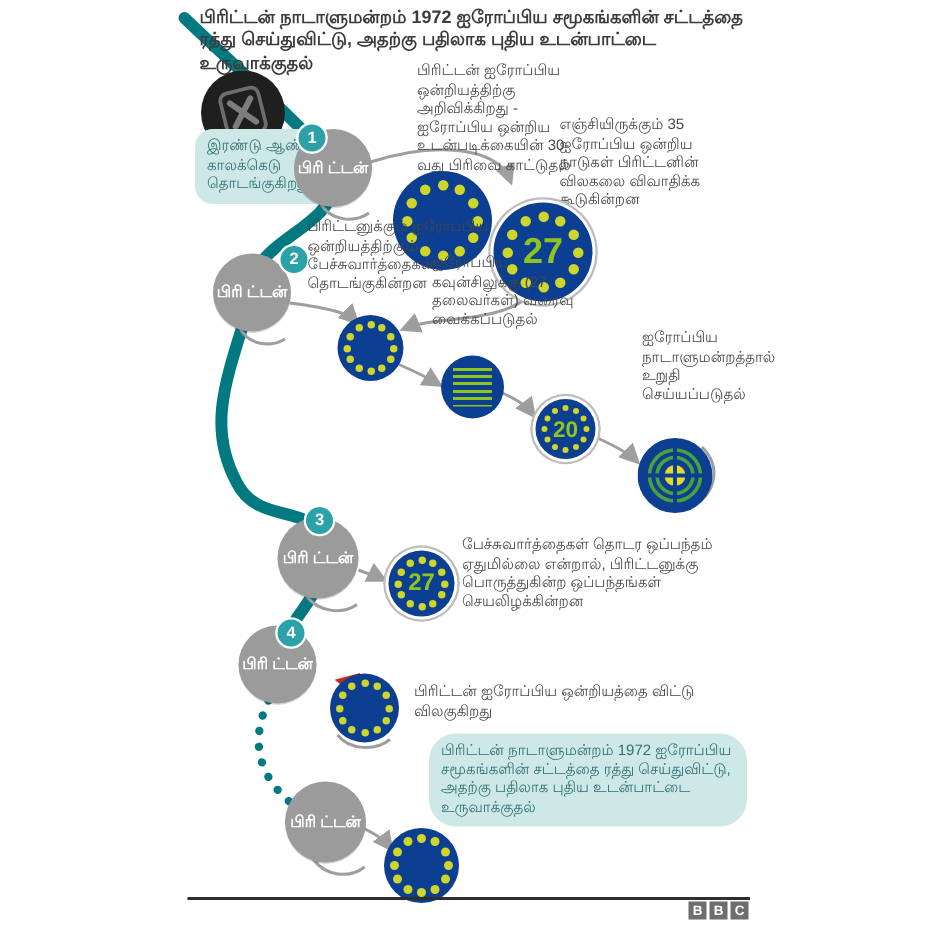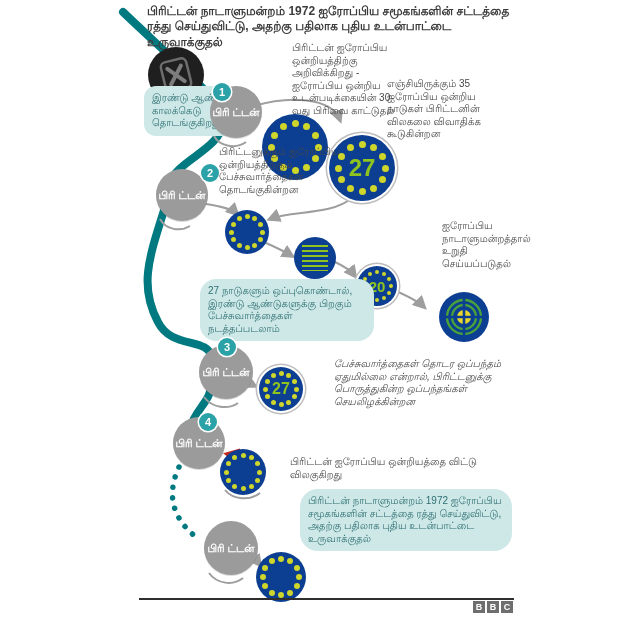--- a/index.html
+++ b/index.html
@@ -1,18 +1,18 @@
 <!DOCTYPE html>
 <html style="--teal: #007a80; --teal-badge: #2ba1a8; --box: #cde8e7; --box-text: #2f6f72; --gray-node: #9b9b9b; --blue: #0c3e92; --star: #cfd62b; --green: #8fc41e; --text: #454545;"><head>
 <meta charset="utf-8">
 <style>
   html,body{margin:0;padding:0;background:#ffffff;}
   .canvas{position:relative;width:624px;height:624px;background:#fff;overflow:hidden;
           font-family:"Liberation Sans","DejaVu Sans",sans-serif;color:var(--text);}
-  .abs{position:absolute;margin-left:14px;}
+  .abs{position:absolute;}
   svg.lines{position:absolute;left:0;top:0;width:624px;height:624px;}
   .title{font-size:12px;font-weight:bold;color:#3c3c3c;line-height:1.28;}
   .note{font-size:10px;color:#474747;line-height:1.25;}
   .tealbox{background:var(--box);border-radius:12px;padding:6px 8px;
            font-size:10px;line-height:1.25;color:var(--box-text);}
   .gnode{background:var(--gray-node);border-radius:50%;display:flex;align-items:center;
          justify-content:center;text-align:center;color:#fff;font-weight:bold;
          font-size:10.5px;line-height:1.15;box-shadow:0 1px 0 rgba(0,0,0,.15);}
   .badge{background:var(--teal-badge);border-radius:50%;color:#fff;font-weight:bold;
          font-size:11px;display:flex;align-items:center;justify-content:center;
@@ -116,20 +116,21 @@
       <span class="star" style="height: 7px; width: 7px; left: 17.62px; top: 50.0768px;"></span>
       <span class="star" style="height: 7px; width: 7px; left: 8.92324px; top: 41.38px;"></span>
       <span class="star" style="height: 7px; width: 7px; left: 5.74px; top: 29.5px;"></span>
       <span class="star" style="height: 7px; width: 7px; left: 8.92324px; top: 17.62px;"></span>
       <span class="star" style="height: 7px; width: 7px; left: 17.62px; top: 8.92324px;"></span>
     </div>
 
   <div class="abs gnode" style="left:142px;top:169px;width:52px;height:52px;">பிரி ட்டன்</div>
   <div class="abs badge" style="left:187px;top:164px;">2</div>
   <div class="abs note" style="left:205px;top:146px;width:124px;">பிரிட்டனுக்கும் ஐரோப்பிய ஒன்றியத்திற்கும் பேச்சுவார்த்தைகள் தொடங்குகின்றன</div>
+  <div class="abs note" style="left:288px;top:170px;width:96px;">ஐரோப்பிய கவுன்சிலுக்கு (27 தலைவர்கள்) வரைவு வைக்கப்படுதல்</div>
   <div class="abs note" style="left:428px;top:220px;width:80px;">ஐரோப்பிய நாடாளுமன்றத்தால் உறுதி செய்யப்படுதல்</div>
 
   <div class="eu eu-stars" style="left:225px;top:210px;width:44px;height:44px;">
       <span class="star" style="height: 5px; width: 5px; left: 19.5px; top: 3.66px;"></span>
       <span class="star" style="height: 5px; width: 5px; left: 27.42px; top: 5.78216px;"></span>
       <span class="star" style="height: 5px; width: 5px; left: 33.2178px; top: 11.58px;"></span>
       <span class="star" style="height: 5px; width: 5px; left: 35.34px; top: 19.5px;"></span>
       <span class="star" style="height: 5px; width: 5px; left: 33.2178px; top: 27.42px;"></span>
       <span class="star" style="height: 5px; width: 5px; left: 27.42px; top: 33.2178px;"></span>
       <span class="star" style="height: 5px; width: 5px; left: 19.5px; top: 35.34px;"></span>
@@ -158,40 +159,39 @@
   <div class="abs" style="left:425px;top:292px;width:50px;height:50px;">
     <svg width="50" height="50" viewBox="0 0 50 50">
       <circle cx="25" cy="25" r="25" fill="#0c3e92"></circle>
       <circle cx="25" cy="25" r="17" fill="none" stroke="#4aa23a" stroke-width="2.4"></circle>
       <circle cx="25" cy="25" r="12" fill="none" stroke="#4aa23a" stroke-width="2.4"></circle>
       <circle cx="25" cy="25" r="7" fill="#e8d82a"></circle>
       <path d="M25,4 V46 M4,25 H46" stroke="#0c3e92" stroke-width="2.6"></path>
     </svg>
   </div>
 
-  <div class="abs tealbox" style="left:186px;top:279px;width:158px;border-radius:16px;">27 நாடுகளும் ஒப்புகொண்டால், இரண்டு ஆண்டுகளுக்கு பிறகும் பேச்சுவார்த்தைகள் நடத்தப்படலாம்</div>
 
   <div class="abs gnode" style="left:185px;top:345px;width:54px;height:54px;">பிரி ட்டன்</div>
   <div class="abs badge" style="left:204px;top:338px;">3</div>
   <div class="eu eu-stars halo" style="left:259px;top:367px;width:44px;height:44px;">
     <span class="eunum" style="font-size:16px;">27</span>
   <span class="star" style="height: 5px; width: 5px; left: 19.5px; top: 3.66px;"></span>
       <span class="star" style="height: 5px; width: 5px; left: 27.42px; top: 5.78216px;"></span>
       <span class="star" style="height: 5px; width: 5px; left: 33.2178px; top: 11.58px;"></span>
       <span class="star" style="height: 5px; width: 5px; left: 35.34px; top: 19.5px;"></span>
       <span class="star" style="height: 5px; width: 5px; left: 33.2178px; top: 27.42px;"></span>
       <span class="star" style="height: 5px; width: 5px; left: 27.42px; top: 33.2178px;"></span>
       <span class="star" style="height: 5px; width: 5px; left: 19.5px; top: 35.34px;"></span>
       <span class="star" style="height: 5px; width: 5px; left: 11.58px; top: 33.2178px;"></span>
       <span class="star" style="height: 5px; width: 5px; left: 5.78216px; top: 27.42px;"></span>
       <span class="star" style="height: 5px; width: 5px; left: 3.66px; top: 19.5px;"></span>
       <span class="star" style="height: 5px; width: 5px; left: 5.78216px; top: 11.58px;"></span>
       <span class="star" style="height: 5px; width: 5px; left: 11.58px; top: 5.78216px;"></span>
     </div>
-  <div class="abs note" style="left:320px;top:358px;width:180px;font-style:italic;">பேச்சுவார்த்தைகள் தொடர ஒப்பந்தம் ஏதுமில்லை என்றால், பிரிட்டனுக்கு பொருத்துகின்ற ஒப்பந்தங்கள் செயலிழக்கின்றன</div>
+  <div class="abs note" style="left:308px;top:358px;width:180px;">பேச்சுவார்த்தைகள் தொடர ஒப்பந்தம் ஏதுமில்லை என்றால், பிரிட்டனுக்கு பொருத்துகின்ற ஒப்பந்தங்கள் செயலிழக்கின்றன</div>
 
   <div class="abs gnode" style="left:159px;top:417px;width:52px;height:52px;">பிரி ட்டன்</div>
   <div class="abs badge" style="left:185px;top:413px;">4</div>
   <div class="eu eu-stars" style="left:220px;top:449px;width:46px;height:46px;">
       <span class="star" style="height: 5px; width: 5px; left: 20.5px; top: 3.94px;"></span>
       <span class="star" style="height: 5px; width: 5px; left: 28.78px; top: 6.15862px;"></span>
       <span class="star" style="height: 5px; width: 5px; left: 34.8414px; top: 12.22px;"></span>
       <span class="star" style="height: 5px; width: 5px; left: 37.06px; top: 20.5px;"></span>
       <span class="star" style="height: 5px; width: 5px; left: 34.8414px; top: 28.78px;"></span>
       <span class="star" style="height: 5px; width: 5px; left: 28.78px; top: 34.8414px;"></span>

